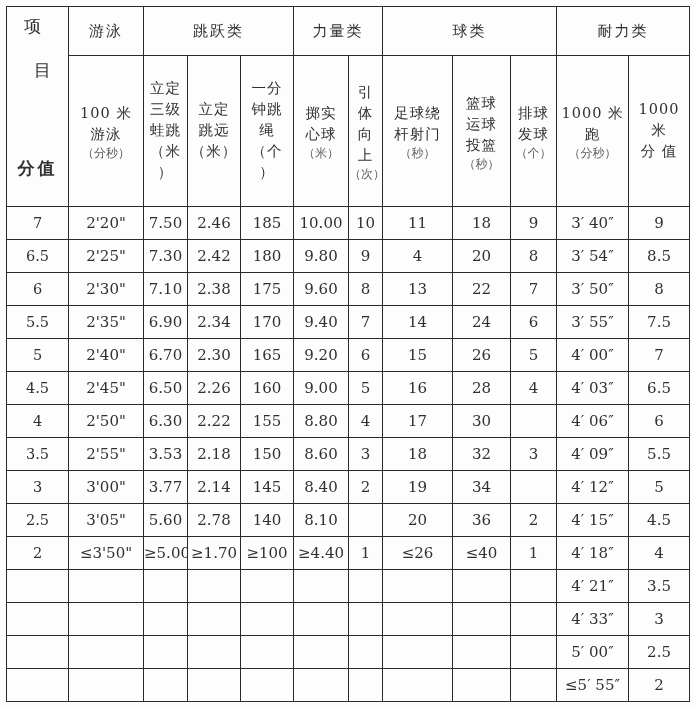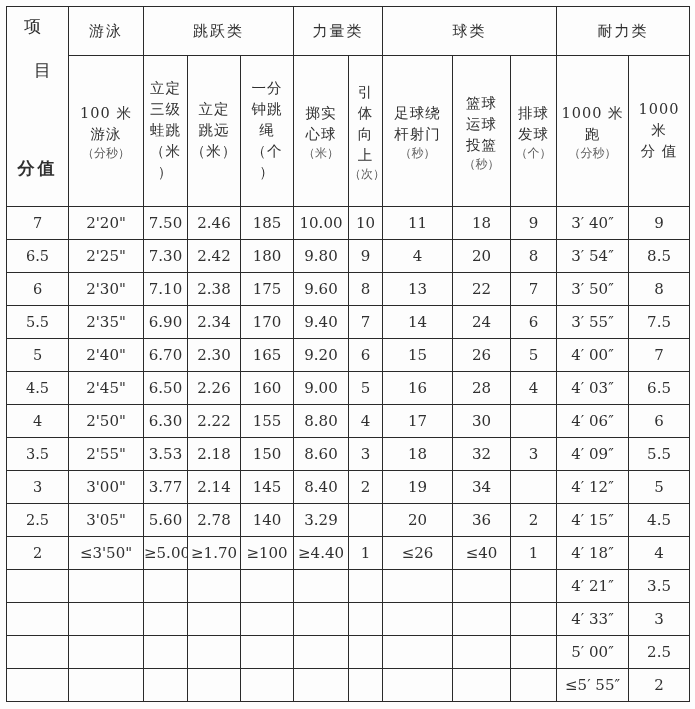--- a/index.html
+++ b/index.html
@@ -298,21 +298,21 @@
           <td></td>
           <td>4′ 12″</td>
           <td>5</td>
         </tr>
         <tr>
           <td>2.5</td>
           <td>3'05"</td>
           <td>5.60</td>
           <td>2.78</td>
           <td>140</td>
-          <td>3.29</td>
+          <td>8.10</td>
           <td></td>
           <td>20</td>
           <td>36</td>
           <td>2</td>
           <td>4′ 15″</td>
           <td>4.5</td>
         </tr>
         <tr>
           <td>2</td>
           <td>≤3'50"</td>

